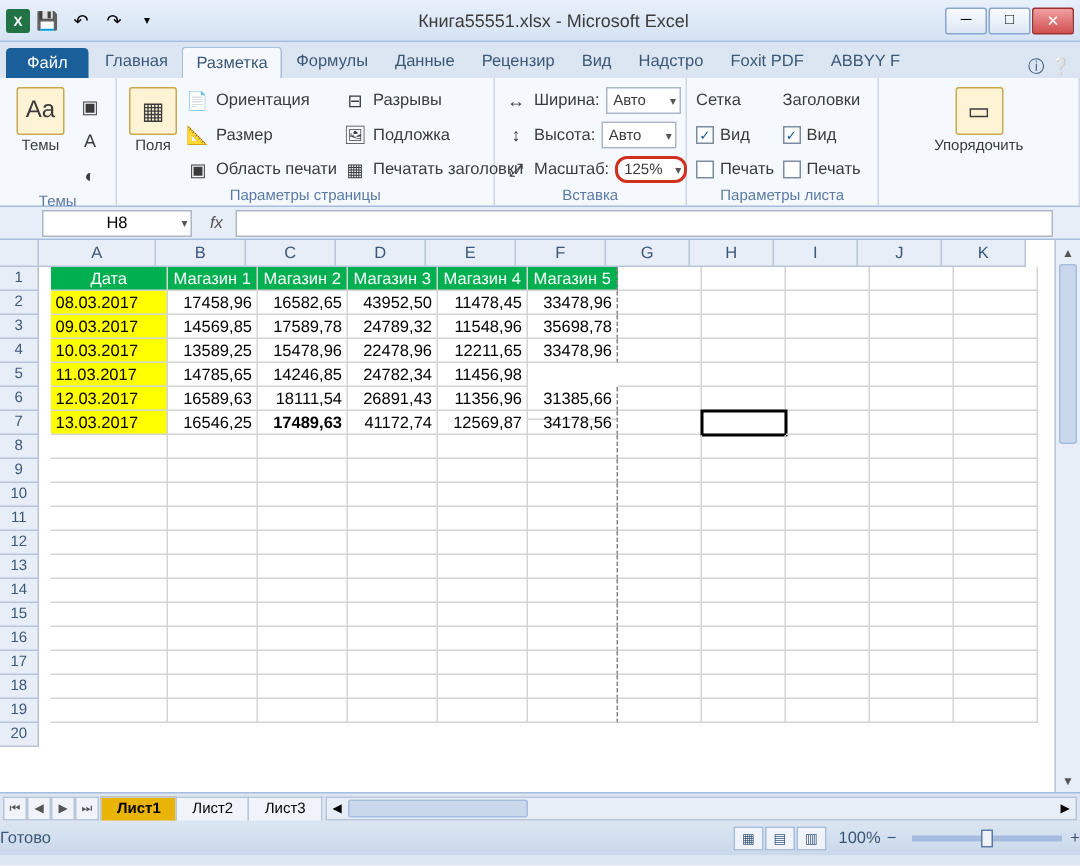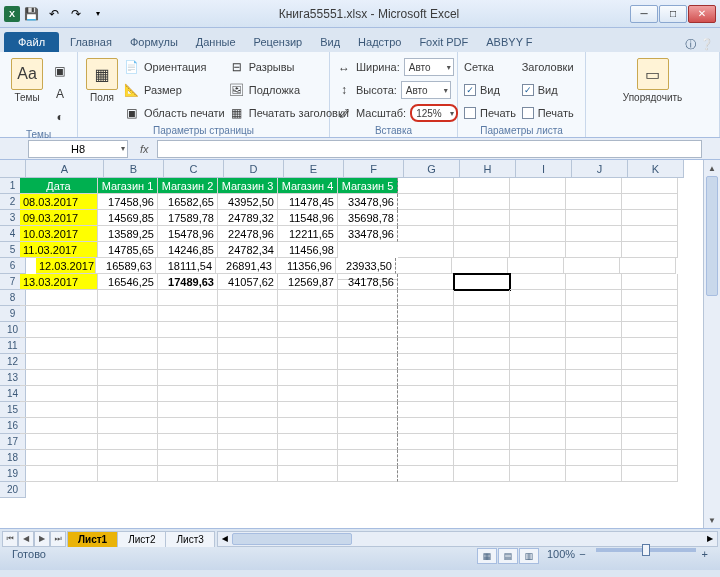--- a/index.html
+++ b/index.html
@@ -39,42 +39,42 @@
 .name-box::after { content: '▾'; position: absolute; right: 2px; font-size: 8px; color: #555; }
 .fx { padding: 0 8px; font-style: italic; color: #555; font-size: 11px; }
 .formula-input { flex: 1; height: 18px; background: #fff; border: 1px solid #abb7c7; margin-right: 18px; }
 
 .sheet-area { position: relative; height: 368px; background: #fff; display: flex; }
 .corner { width: 26px; height: 18px; background: #e8eef7; border-right: 1px solid #b7c5d8; border-bottom: 1px solid #b7c5d8; position: absolute; left: 0; top: 0; }
 .col-headers { position: absolute; left: 26px; top: 0; height: 18px; display: flex; }
 .col-h { background: #e8eef7; border-right: 1px solid #b7c5d8; border-bottom: 1px solid #b7c5d8; display: flex; align-items: center; justify-content: center; font-size: 11px; color: #3b5878; }
 .row-headers { position: absolute; left: 0; top: 18px; width: 26px; }
 .row-h { height: 16px; background: #e8eef7; border-right: 1px solid #b7c5d8; border-bottom: 1px solid #b7c5d8; display: flex; align-items: center; justify-content: center; font-size: 10px; color: #3b5878; }
-.cells { position: absolute; left: 20px; top: 18px; text-align: right; }
+.cells { position: absolute; left: 34px; top: 18px; text-align: right; }
 .row { display: flex; height: 16px; }
 .cell { border-right: 1px solid #d4d4d4; border-bottom: 1px solid #d4d4d4; font-size: 11px; padding: 0 3px; display: flex; align-items: center; overflow: hidden; white-space: nowrap; }
 .cell.hdr { background: #00b050; color: #fff; font-weight: normal; justify-content: center; }
 .cell.date { background: #ffff00; }
 .cell.num { justify-content: flex-end; }
 .cell.sel { outline: 2px solid #000; outline-offset: -1px; }
 .page-break { border-right: 1px dashed #888 !important; }
 .vscroll { position: absolute; right: 0; top: 0; bottom: 0; width: 17px; background: #e8eef7; border-left: 1px solid #b7c5d8; }
 .vscroll .thumb { position: absolute; left: 2px; right: 2px; top: 16px; height: 120px; background: #c9d8eb; border: 1px solid #a7bde0; border-radius: 2px; }
 .vscroll .arr { position: absolute; left: 0; right: 0; height: 16px; display: flex; align-items: center; justify-content: center; font-size: 8px; color: #555; }
 
 .sheet-tabs { height: 20px; background: #dce6f2; display: flex; align-items: center; border-top: 1px solid #a7bde0; }
 .nav-btns { display: flex; padding: 0 2px; }
 .nav-b { width: 16px; height: 16px; display: flex; align-items: center; justify-content: center; font-size: 8px; color: #555; border: 1px solid #b7c5d8; background: #f0f4fa; }
 .s-tab { padding: 2px 10px; font-size: 10px; background: #f0f4fa; border: 1px solid #b7c5d8; border-bottom: none; margin-left: -1px; }
 .s-tab.active { background: #eab308; font-weight: bold; }
 .hscroll { flex: 1; height: 16px; background: #e8eef7; margin: 0 2px; position: relative; border: 1px solid #b7c5d8; }
 .hscroll .thumb { position: absolute; left: 14px; width: 120px; top: 1px; bottom: 1px; background: #c9d8eb; border: 1px solid #a7bde0; border-radius: 2px; }
 .hscroll .arr { position: absolute; top: 0; bottom: 0; width: 14px; display: flex; align-items: center; justify-content: center; font-size: 8px; }
 
-.statusbar { height: 22px; background: linear-gradient(#dce6f2,#c9d8eb); display: flex; align-items: flex-start; padding: 0 12px; font-size: 11px; color: #3b5878; }
+.statusbar { height: 22px; background: linear-gradient(#dce6f2,#c9d8eb); display: flex; align-items: center; padding: 0 0; font-size: 11px; color: #3b5878; }
 .statusbar .spacer { flex: 1; }
 .view-btns { display: flex; gap: 1px; margin-right: 8px; }
 .view-b { width: 20px; height: 16px; border: 1px solid #a7bde0; background: #f0f4fa; display: flex; align-items: center; justify-content: center; font-size: 9px; }
 .zoom-slider { width: 100px; height: 4px; background: #a7bde0; position: relative; margin: 0 6px; }
 .zoom-slider .knob { width: 8px; height: 12px; background: #f0f4fa; border: 1px solid #5a7aa5; position: absolute; top: -4px; left: 46px; }
 </style>
 </head>
 <body>
 
 <div class="titlebar">
@@ -90,20 +90,21 @@
     <div class="win-btn">─</div>
     <div class="win-btn">□</div>
     <div class="win-btn win-close">✕</div>
   </div>
 </div>
 
 <div class="tabs-row">
   <div class="file-tab">Файл</div>
   <div id="ribbon-tabs" style="display:flex">
       <div class="ribbon-tab">Главная</div>
+      <div class="ribbon-tab active">Разметка</div>
       <div class="ribbon-tab">Формулы</div>
       <div class="ribbon-tab">Данные</div>
       <div class="ribbon-tab">Рецензир</div>
       <div class="ribbon-tab">Вид</div>
       <div class="ribbon-tab">Надстро</div>
       <div class="ribbon-tab">Foxit PDF</div>
       <div class="ribbon-tab">ABBYY F</div>
     </div>
   <div class="tabs-right">
     <span>ⓘ</span>
@@ -337,37 +338,37 @@
         <div class="cell num" style="width: 60px;">24782,34</div>
         <div class="cell num" style="width: 60px;">11456,98</div>
         <div class="cell num page-break" style="width: 60px; margin-top: 37px;">36529,89</div>
         <div class="cell" style="width: 56px;"></div>
         <div class="cell" style="width: 56px;"></div>
         <div class="cell" style="width: 56px;"></div>
         <div class="cell" style="width: 56px;"></div>
         <div class="cell" style="width: 56px;"></div>
       </div>
       <div class="row">
-        <div class="cell date" style="width: 60px; margin-left: 16px;">12.03.2017</div>
+        <div class="cell date" style="width: 78px;">12.03.2017</div>
         <div class="cell num" style="width: 60px;">16589,63</div>
         <div class="cell num" style="width: 60px;">18111,54</div>
         <div class="cell num" style="width: 60px;">26891,43</div>
         <div class="cell num" style="width: 60px;">11356,96</div>
-        <div class="cell num page-break" style="width: 60px;">23933,50</div>
+        <div class="cell num page-break" style="width: 60px;">31385,66</div>
         <div class="cell" style="width: 56px;"></div>
         <div class="cell" style="width: 56px;"></div>
         <div class="cell" style="width: 56px;"></div>
         <div class="cell" style="width: 56px;"></div>
         <div class="cell" style="width: 56px;"></div>
       </div>
       <div class="row">
         <div class="cell date" style="width: 78px;">13.03.2017</div>
         <div class="cell num" style="width: 60px;">16546,25</div>
         <div class="cell num" style="width: 60px; font-weight: bold;">17489,63</div>
-        <div class="cell num" style="width: 60px;">41057,62</div>
+        <div class="cell num" style="width: 60px;">41172,74</div>
         <div class="cell num" style="width: 60px;">12569,87</div>
         <div class="cell num page-break" style="width: 60px;">34178,56</div>
         <div class="cell" style="width: 56px;"></div>
         <div class="cell sel" style="width: 56px;"></div>
         <div class="cell" style="width: 56px;"></div>
         <div class="cell" style="width: 56px;"></div>
         <div class="cell" style="width: 56px;"></div>
       </div>
       <div class="row">
         <div class="cell" style="width: 78px;"></div>

